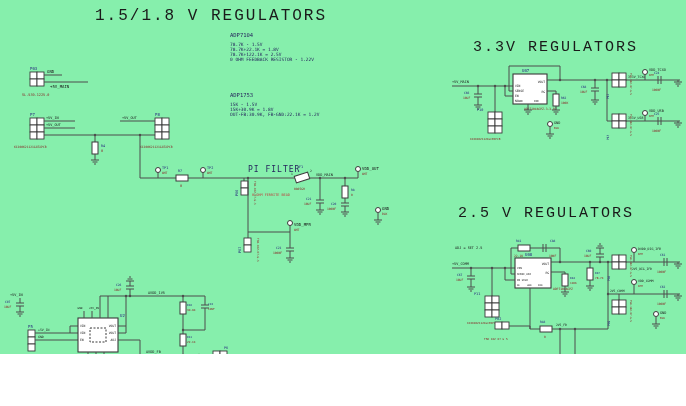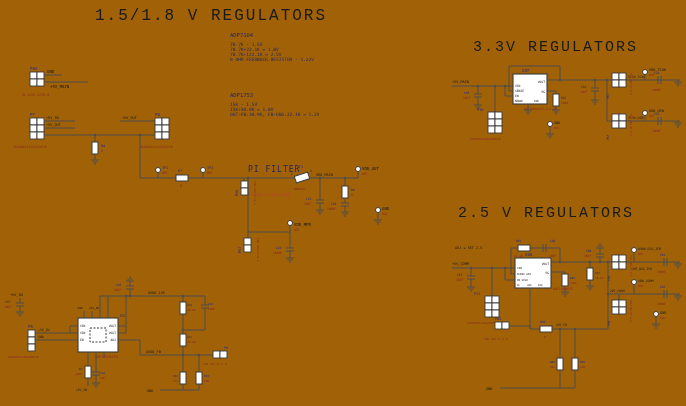--- a/index.html
+++ b/index.html
@@ -1,16 +1,16 @@
 <!DOCTYPE html>
 <html><head>
 <meta charset="utf-8">
 <style>
   html,body{margin:0;padding:0;background:#fff;}
-  .canvas{position:relative;width:686px;height:406px;background:#a16207;overflow:hidden;
+  .canvas{position:relative;width:686px;height:354px;background:#86efac;overflow:hidden;
           font-family:"DejaVu Sans Mono",monospace;}
   svg{position:absolute;left:0;top:0;}
   text{font-family:"DejaVu Sans Mono",monospace;}
   .title{font-family:"Liberation Mono",monospace;fill:#1a1a1a;letter-spacing:2px;}
   .note{fill:#25255c;}
   .ref{fill:#26267e;}
   .val{fill:#8a2525;}
   .net{fill:#1a1a1a;}
   .pin{fill:#1a1a1a;}
   .red{fill:#c03a3a;}

